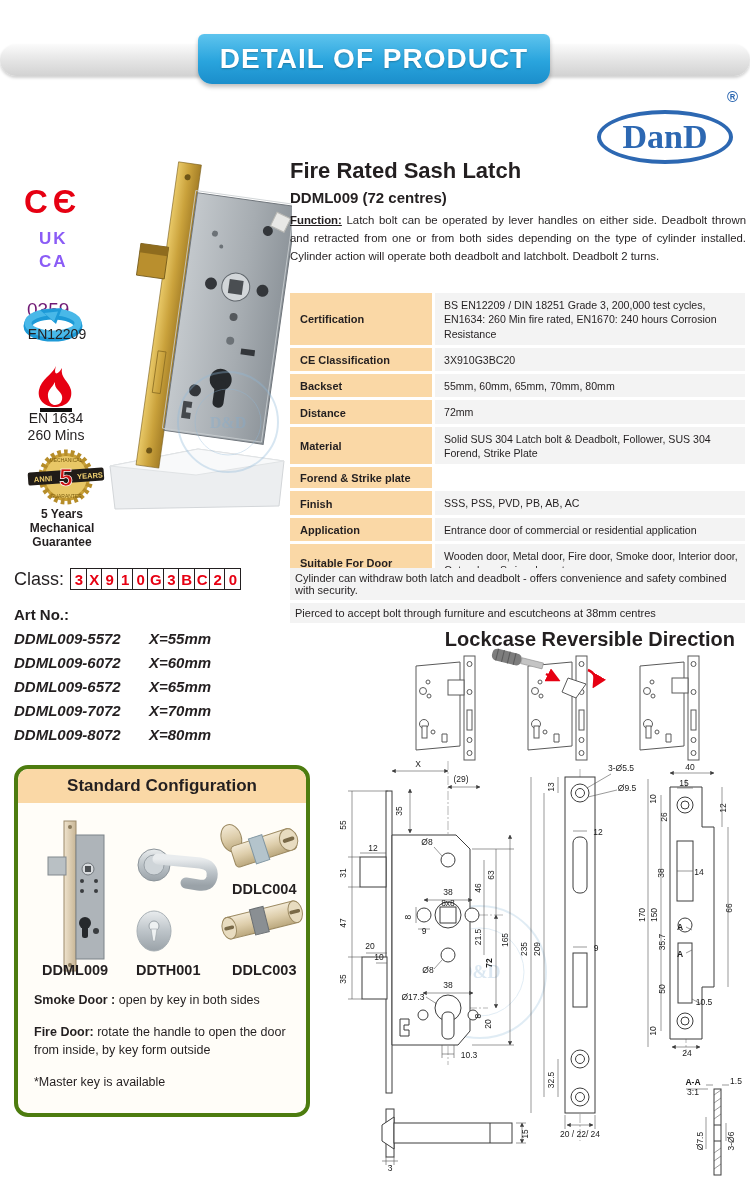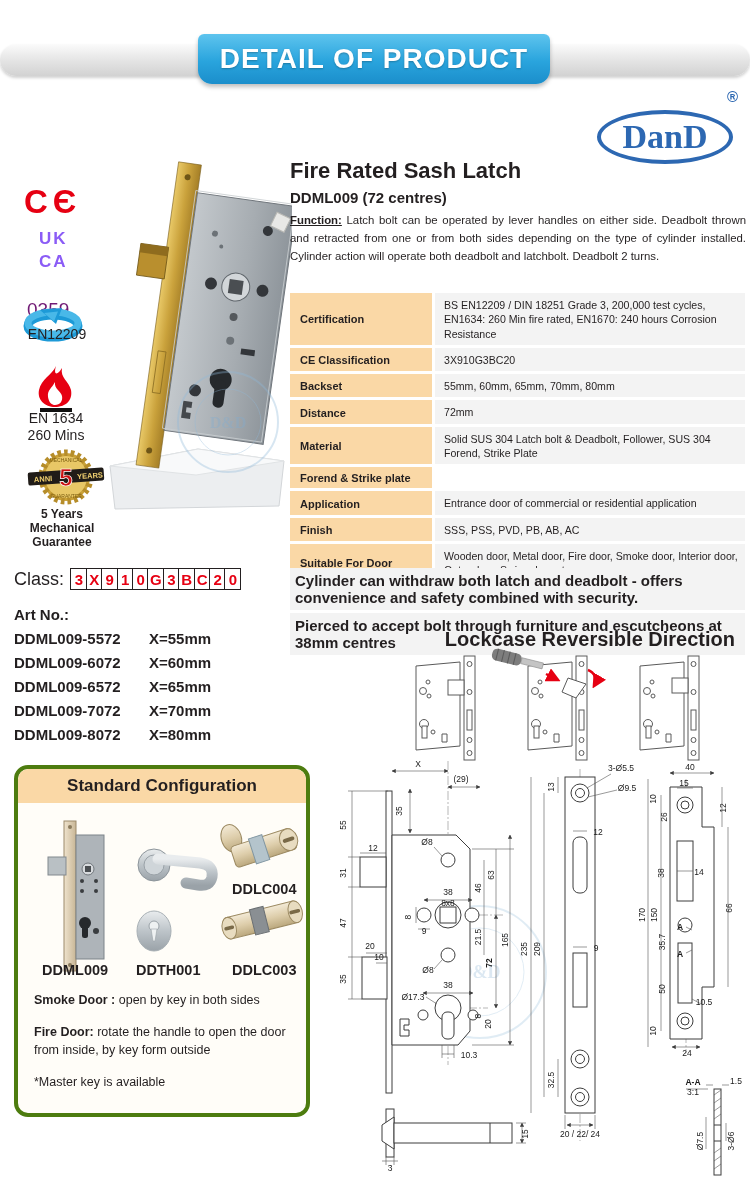--- a/index.html
+++ b/index.html
@@ -46,30 +46,30 @@
   .func { left:290px; top:212px; width:456px; font-size:11.4px; line-height:1.56; text-align:justify; }
   .func b { font-weight:bold;text-decoration:underline; }
 
   .spec { left:290px; top:293px; width:455px; }
   .srow { display:flex; margin-bottom:3px; }
   .slabel { width:142px; background:#fad8a6; font-weight:bold; font-size:11px;
     padding:5px 4px 4px 10px; display:flex; align-items:center; }
   .svalue { flex:1; background:#f3f3f3; font-size:10.6px; margin-left:3px;
     padding:5px 6px 4px 9px; display:flex; align-items:center; line-height:1.35; }
   .note { left:290px; top:568px; width:455px; }
-  .note .nrow { background:#f3f3f3; font-size:15px; padding:4px 6px 4px 5px; margin-bottom:3px;font-weight:bold; }
+  .note .nrow { background:#f3f3f3; font-size:11px; padding:4px 6px 4px 5px; margin-bottom:3px; }
 
   
   .classline { left:14px; top:568px; display:flex; align-items:center; }
   .classlbl { font-size:18px; margin-right:8px; }
   .cbox { width:17px; height:22px; border:1.6px solid #231f20; margin-left:-1.6px;
     display:flex; align-items:center; justify-content:center;
     color:#e60012; font-weight:bold; font-size:15px; background:#fff; }
   .artno { left:14px; top:603px; font-size:15px; font-weight:bold; line-height:24px; }
-  .artno .ai { display:flex; } .artno .ac { width:135px; }
+  .artno .ai { display:flex;font-style:italic; } .artno .ac { width:135px; }
 
   
   .rev-title { left:385px; top:628px; width:350px; text-align:right; font-size:20px; font-weight:bold; }
   .rev-draw { left:398px; top:648px; }
 
   
   .config { left:14px; top:765px; width:296px; height:352px; border:4px solid #4d7c0f;
     border-radius:14px; background:#fffdf8; overflow:hidden; }
   .config-head { height:34px; background:#fad8a6; display:flex; align-items:center; justify-content:center;
     font-size:17px; font-weight:bold; border-radius:10px 10px 0 0; }
@@ -211,26 +211,26 @@
       <div class="svalue">72mm</div>
     </div>
   <div class="srow">
       <div class="slabel">Material</div>
       <div class="svalue">Solid SUS 304 Latch bolt &amp; Deadbolt, Follower, SUS 304 Forend, Strike Plate</div>
     </div>
   <div class="srow">
       <div class="slabel">Forend &amp; Strike plate</div>
     </div>
   <div class="srow">
+      <div class="slabel">Finish</div>
+      <div class="svalue">SSS, PSS, PVD, PB, AB, AC</div>
+    </div>
+  <div class="srow">
       <div class="slabel">Application</div>
       <div class="svalue">Entrance door of commercial or residential application</div>
-    </div>
-  <div class="srow">
-      <div class="slabel">Finish</div>
-      <div class="svalue">SSS, PSS, PVD, PB, AB, AC</div>
     </div>
   <div class="srow">
       <div class="slabel">Suitable For Door</div>
       <div class="svalue">Wooden door, Metal door, Fire door, Smoke door, Interior door, Outer door, Swing door etc.</div>
     </div>
 </div>
 <div class="abs note">
   <div class="nrow">Cylinder can withdraw both latch and deadbolt - offers convenience and safety combined with security.</div>
   <div class="nrow">Pierced to accept bolt through furniture and escutcheons at 38mm centres</div>
 </div>

